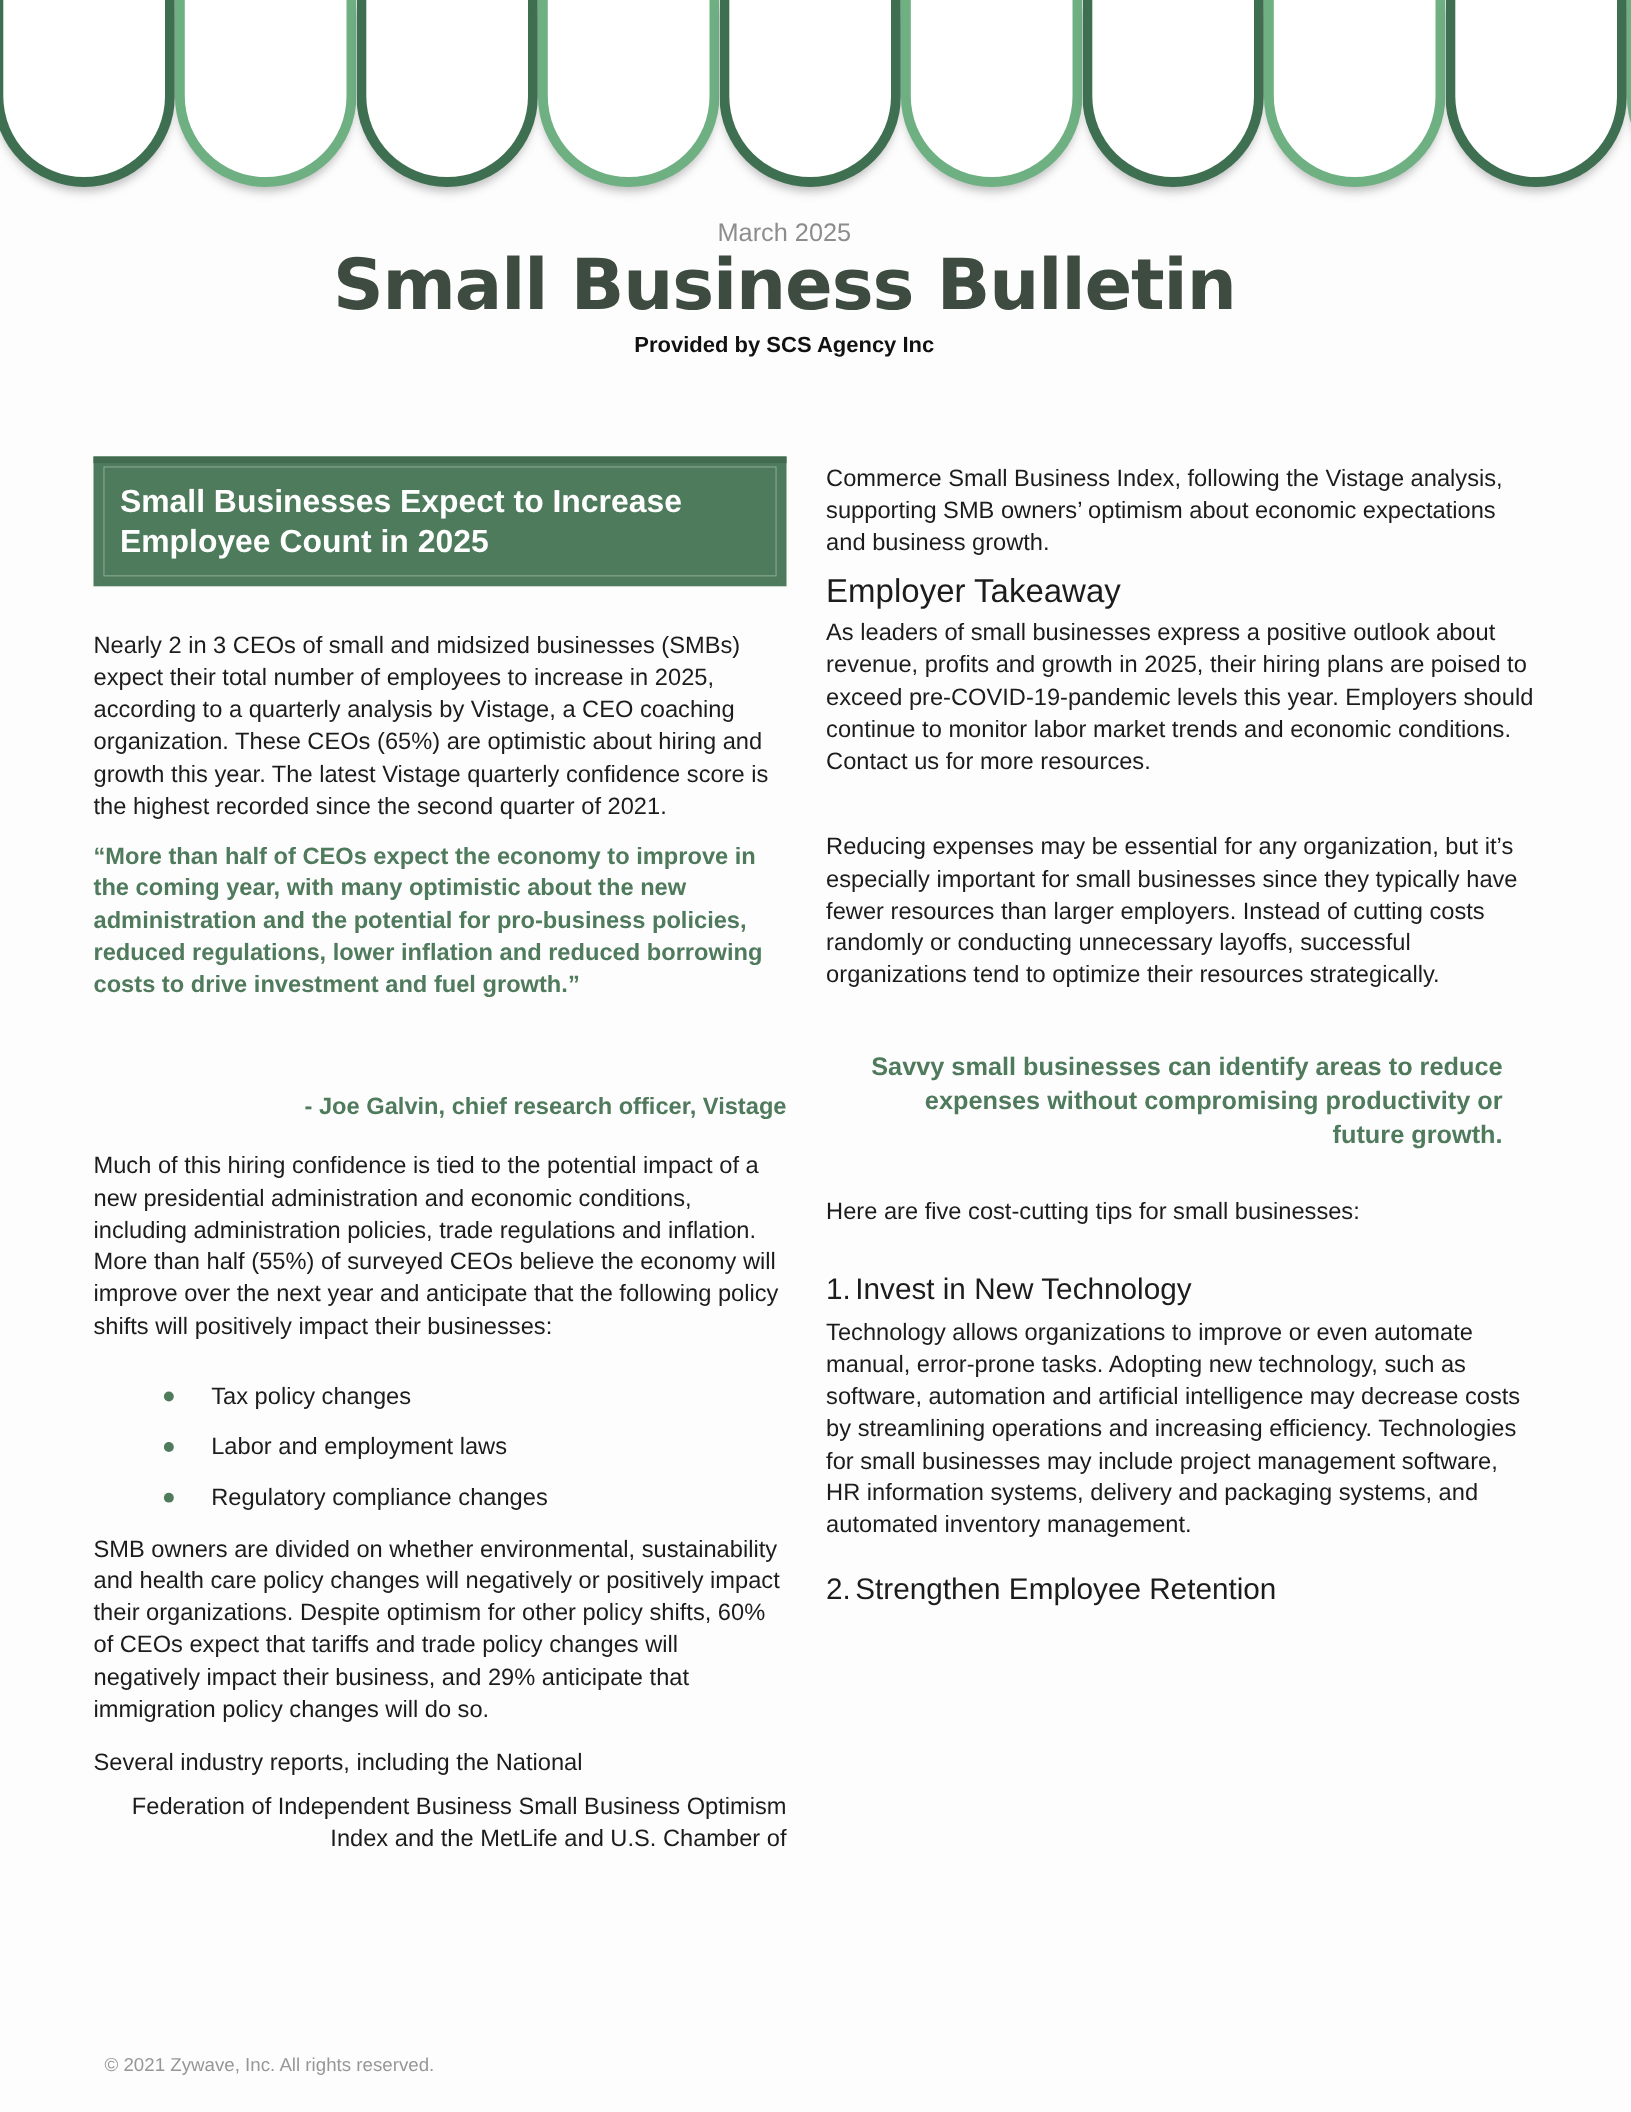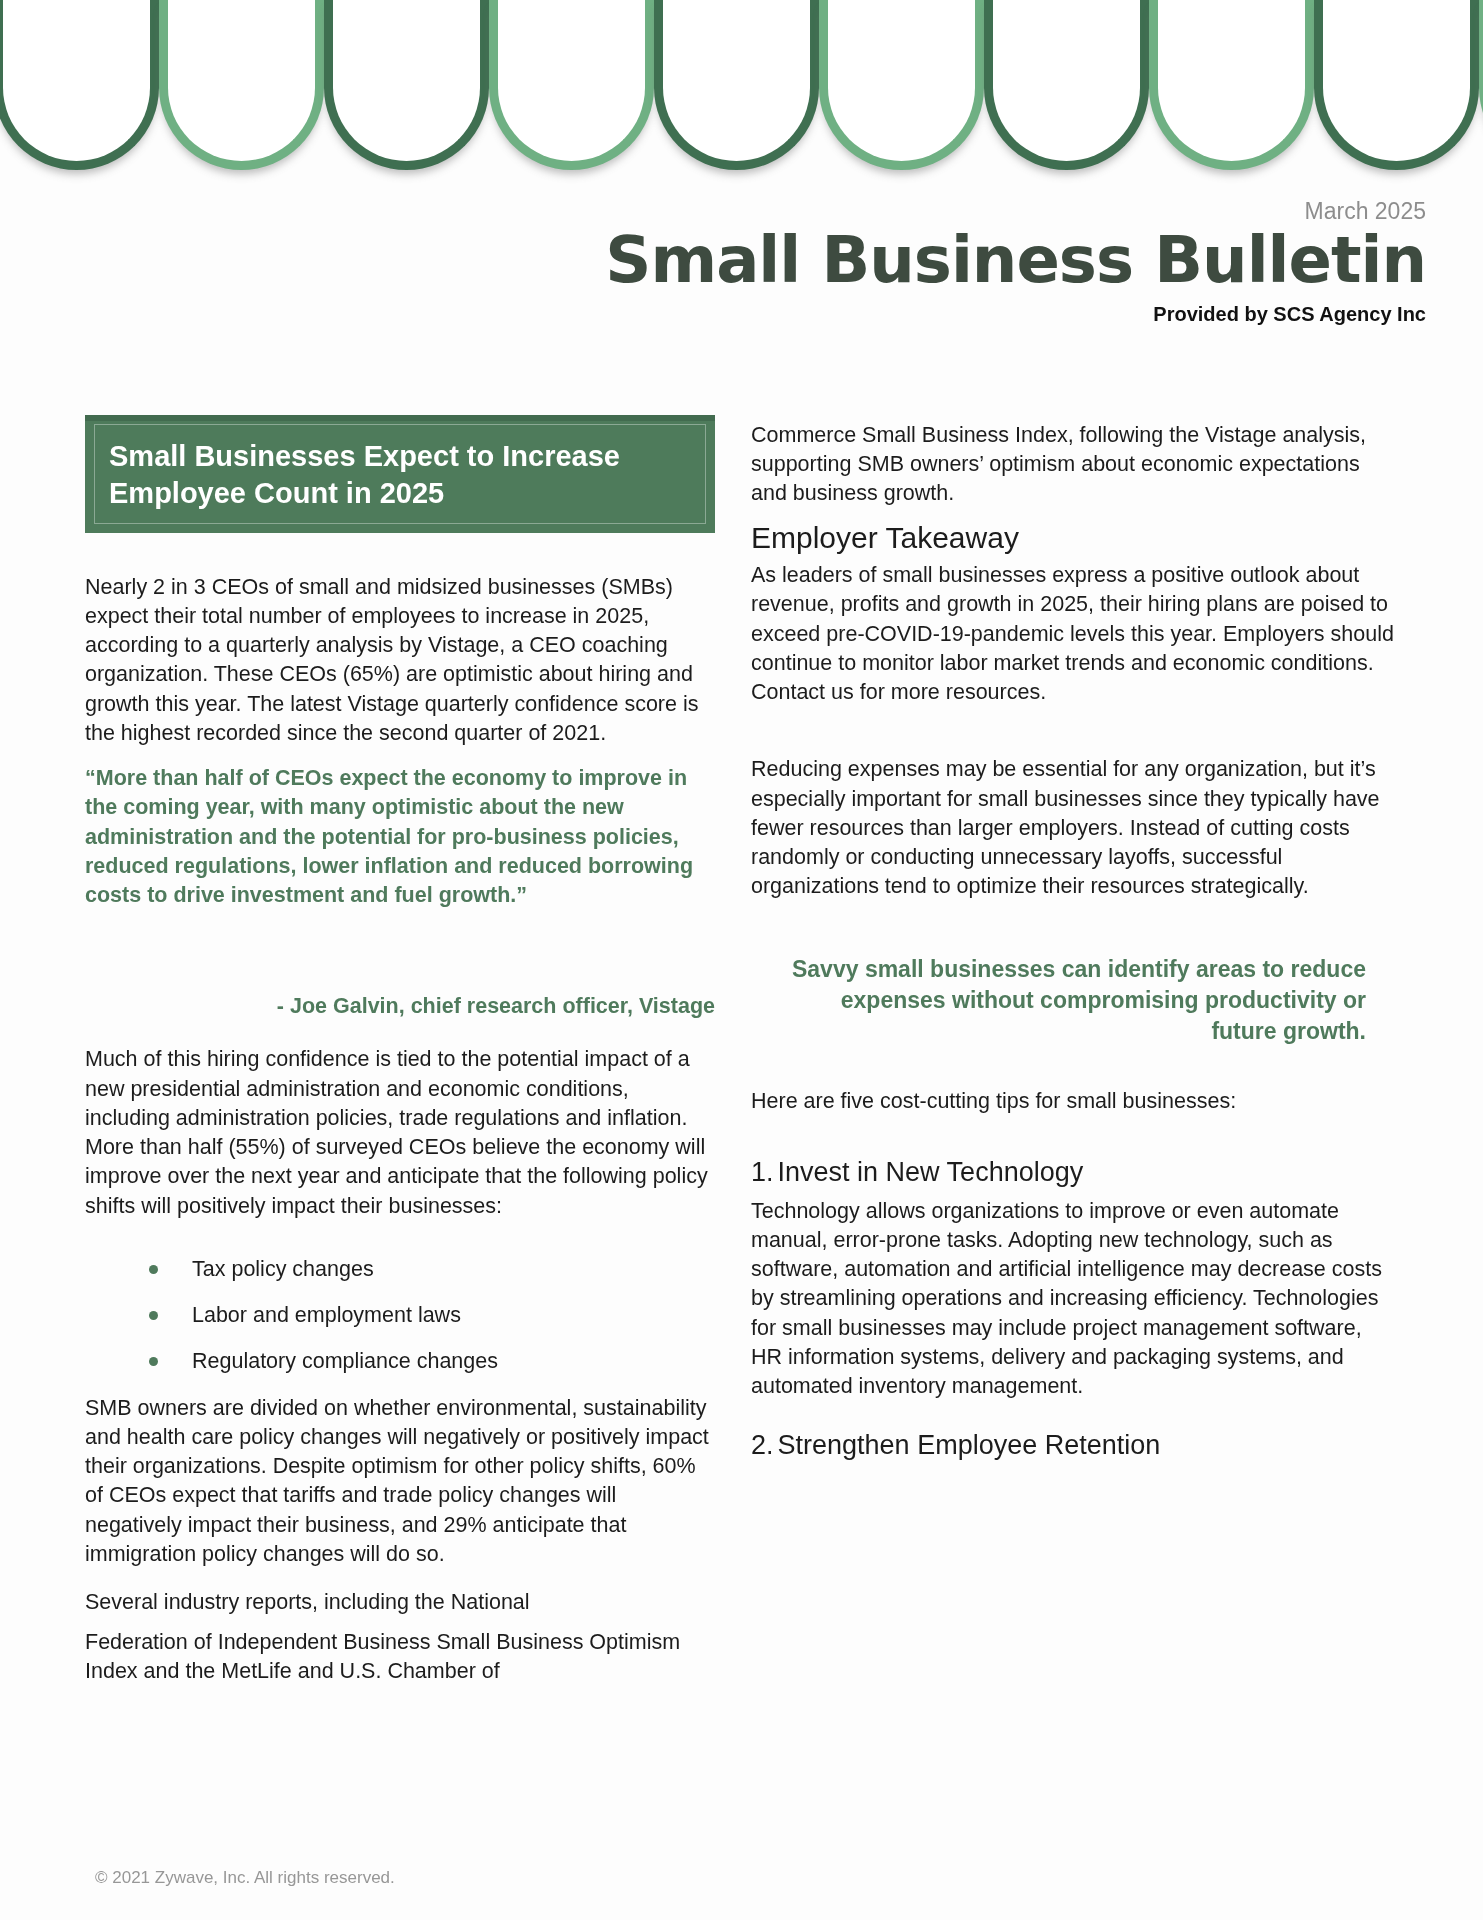--- a/index.html
+++ b/index.html
@@ -24,21 +24,21 @@
     border:9px solid #000;
     border-top:none;
     border-radius:0 0 84px 84px;
     box-shadow:0 7px 9px -3px rgba(110,110,110,0.45);
     background:#ffffff;
   }
   .scallop.dark  { border-color:var(--scallop-dark); }
   .scallop.light { border-color:var(--scallop-light); }
 
   
-  .masthead{ position:absolute; top:198px; left:0; width:1426px; text-align:right; }
+  .masthead{ position:absolute; top:198px; left:0; width:1426px; text-align:center; }
   .masthead .date{ font-size:23px; color:#8d8d8d; margin:0 0 2px; }
   .masthead h1{
     margin:0; font-size:64px; line-height:1.05; font-weight:bold;
     color:#3e4b40; letter-spacing:-1px;
     font-family:"DejaVu Sans","Liberation Sans",sans-serif;
   }
   .masthead .subtitle{ margin-top:9px; font-size:20px; font-weight:bold; color:#111; }
 
   
   .col{ position:absolute; top:415px; }
@@ -66,21 +66,21 @@
   ul.bullets{ list-style:none; margin:34px 0 0; padding:0; }
   ul.bullets li{ display:flex; align-items:flex-start; margin-bottom:17px; }
   .bullet-dot{
     flex:none; width:9px; height:9px; border-radius:50%;
     background:var(--accent); margin:10px 0 0 64px;
   }
   ul.bullets .bullet-text{ margin-left:34px; font-size:21.5px; line-height:1.36; }
 
   .p-smb{ margin-top:16px; }
   .p-several{ margin-top:19px; }
-  .p-federation{ margin-top:11px; }
+  .p-federation{ margin-top:11px;text-align:right; }
 
   .p-commerce{ margin-top:6px; }
   h3.takeaway{ margin:10px 0 0; font-size:30px; font-weight:normal; line-height:1.25; color:#1c1c1c; }
   .p-takeaway{ margin-top:5px; }
 
   .heading-box.box2{ margin-top:76px; }
   .p-reducing{ margin-top:48px; }
   .callout{
     margin-top:52px; padding:0 30px;
     color:var(--accent); font-weight:bold; text-align:right;

